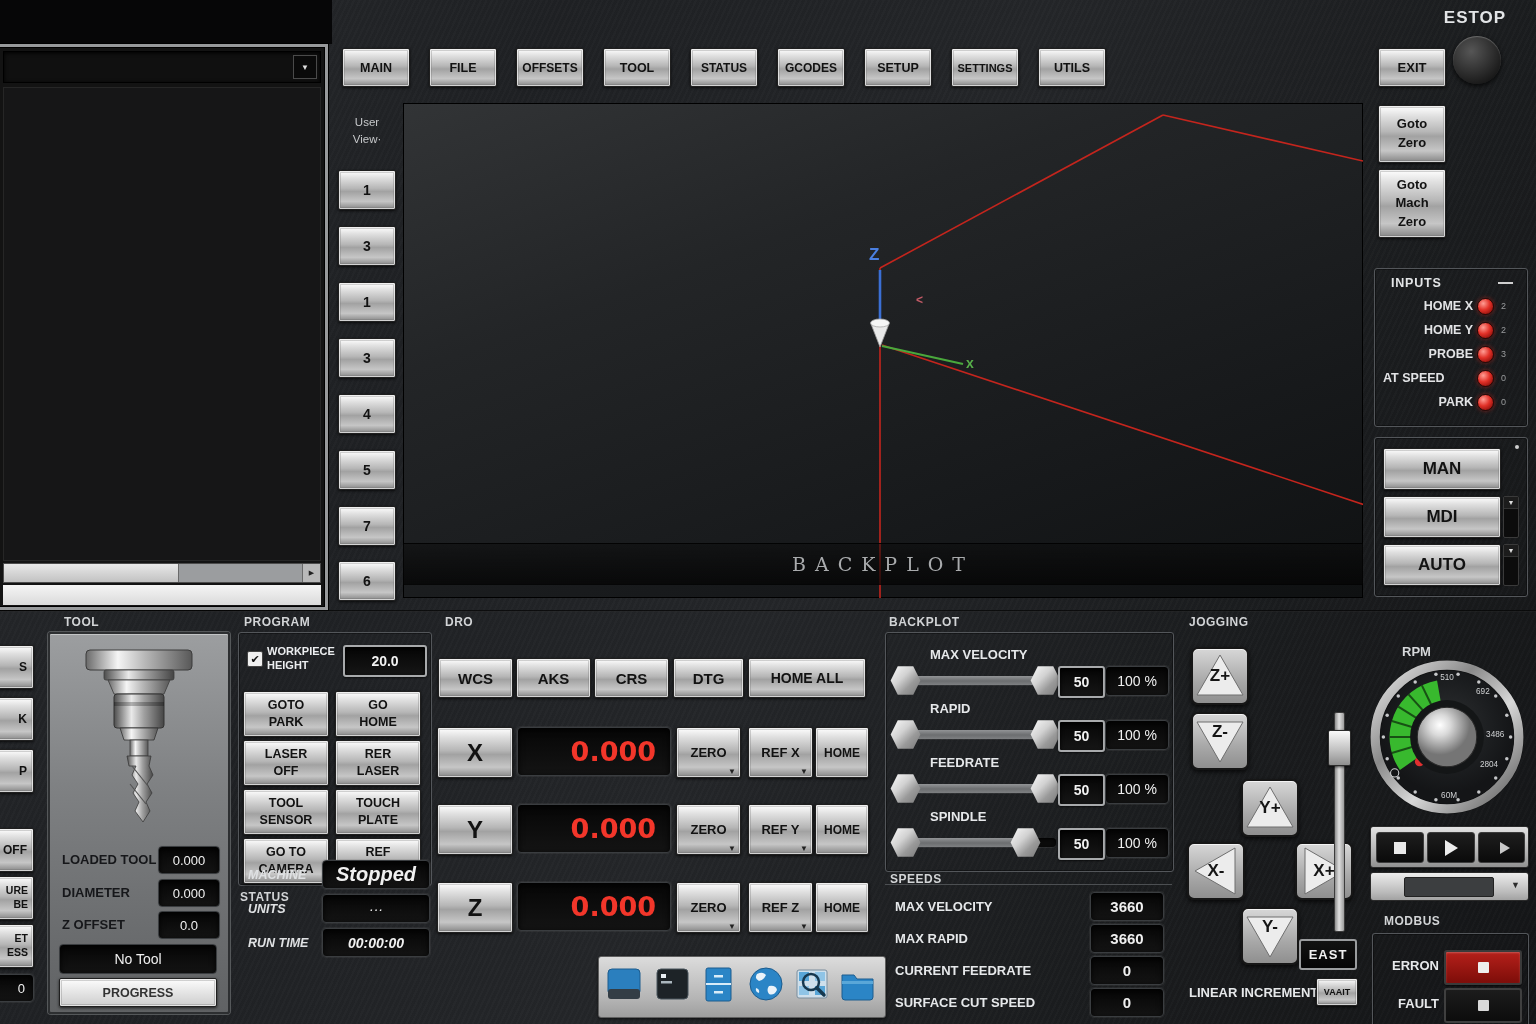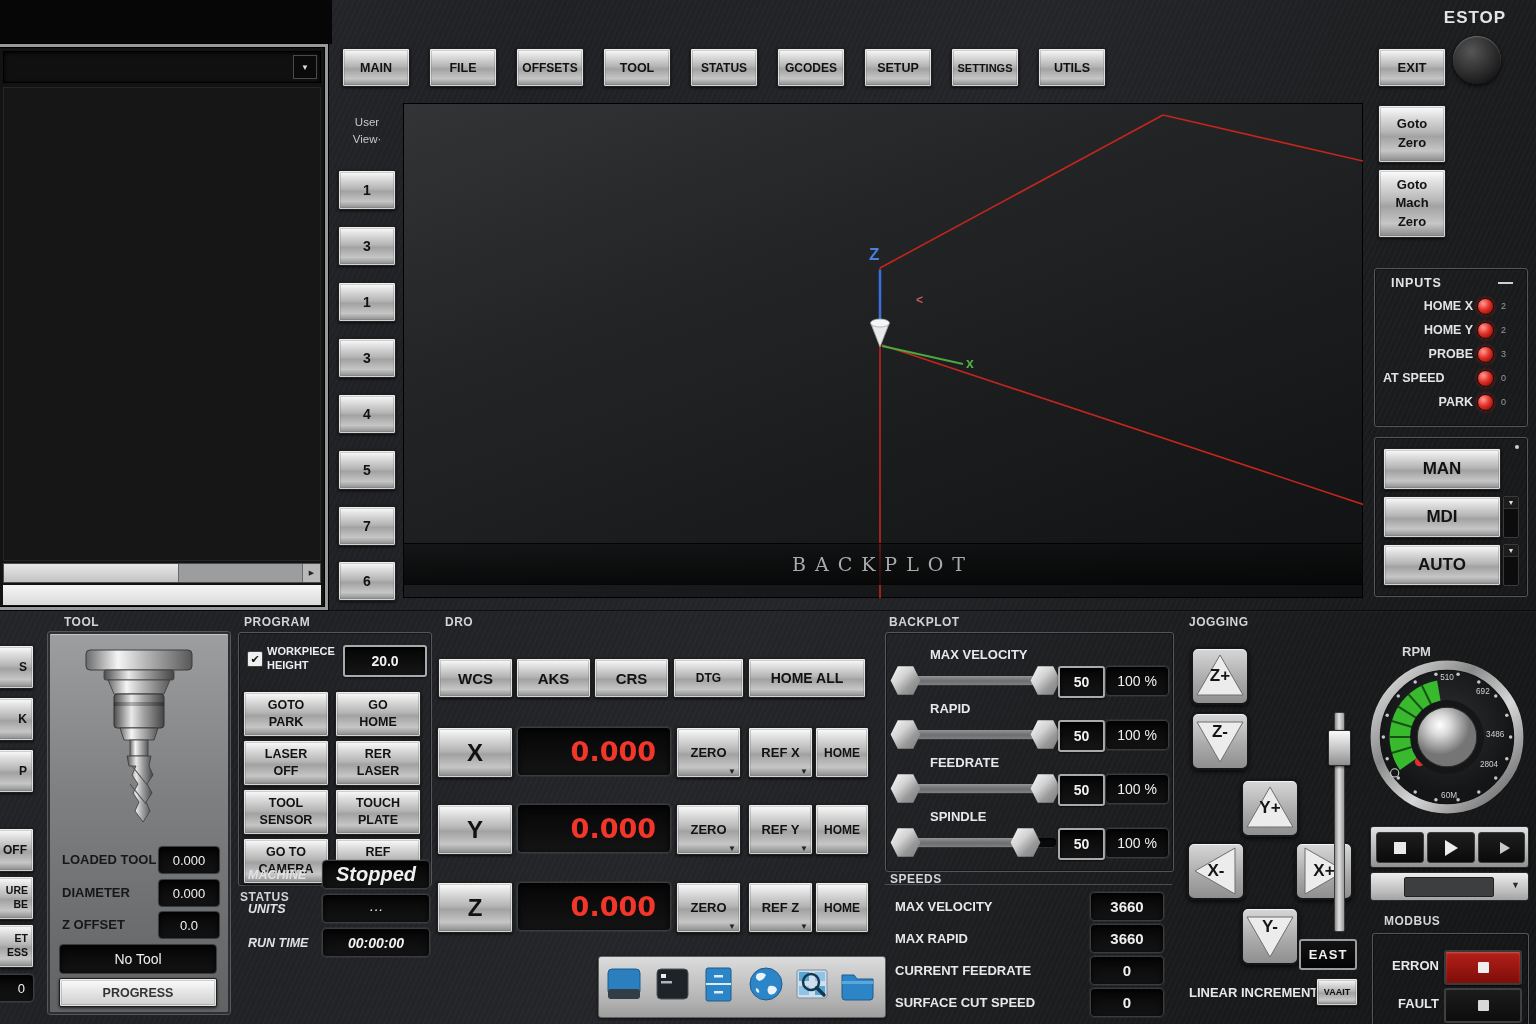--- a/index.html
+++ b/index.html
@@ -245,21 +245,21 @@
     <div class="dbox abs" style="left:84px;top:42px;width:106px;height:27px;font-size:14px;">···</div>
     <div class="abs" style="left:10px;top:84px;font-size:12.5px;font-weight:700;color:#dfe1e3;">RUN TIME</div>
     <div class="dbox abs" style="left:84px;top:76px;width:106px;height:27px;font-size:14px;font-weight:700;">00:00:00</div>
   </div>
 
   <div class="ptitle" style="left:445px;top:615px;">DRO</div>
   <div class="abs" style="left:437px;top:632px;width:440px;height:316px;">
     <div class="mbtn abs" style="left:1px;top:26px;width:73px;height:38px;font-size:15px;">WCS</div>
     <div class="mbtn abs" style="left:79px;top:26px;width:73px;height:38px;font-size:15px;">AKS</div>
     <div class="mbtn abs" style="left:157px;top:26px;width:73px;height:38px;font-size:15px;">CRS</div>
-    <div class="mbtn abs" style="left:236px;top:26px;width:69px;height:38px;font-size:12px;">DTG</div>
+    <div class="mbtn abs" style="left:236px;top:26px;width:69px;height:38px;font-size:15px;">DTG</div>
     <div class="mbtn abs" style="left:311px;top:26px;width:116px;height:38px;font-size:14px;">HOME ALL</div>
 
     <div class="mbtn abs" style="left:0px;top:95px;width:74px;height:49px;font-size:24px;">X</div>
     <div class="dbox abs" style="left:80px;top:95px;width:154px;height:49px;justify-content:flex-end;padding-right:14px;box-sizing:border-box;
          font-size:27px;font-weight:700;color:#f2362a;font-family:'DejaVu Sans',sans-serif;">0.000</div>
     <div class="mbtn abs" style="left:239px;top:95px;width:63px;height:49px;font-size:13px;">
         <span>ZERO</span>
         <span class="caret">▼</span>
       </div>
     <div class="mbtn abs" style="left:311px;top:95px;width:63px;height:49px;font-size:13px;">

